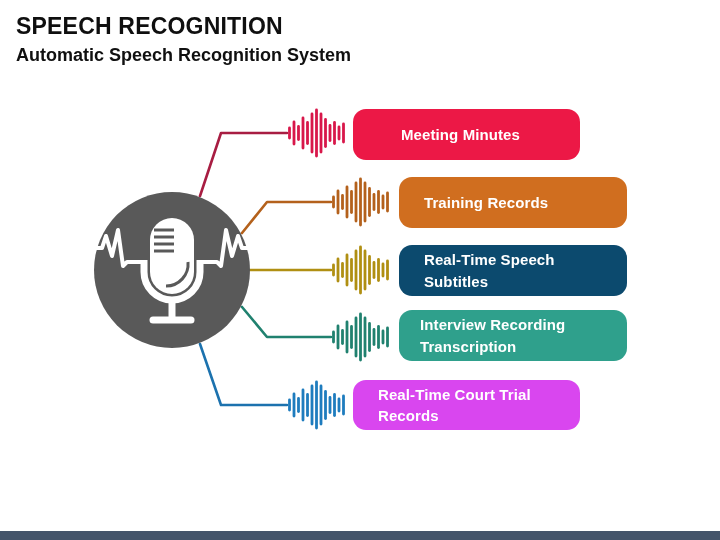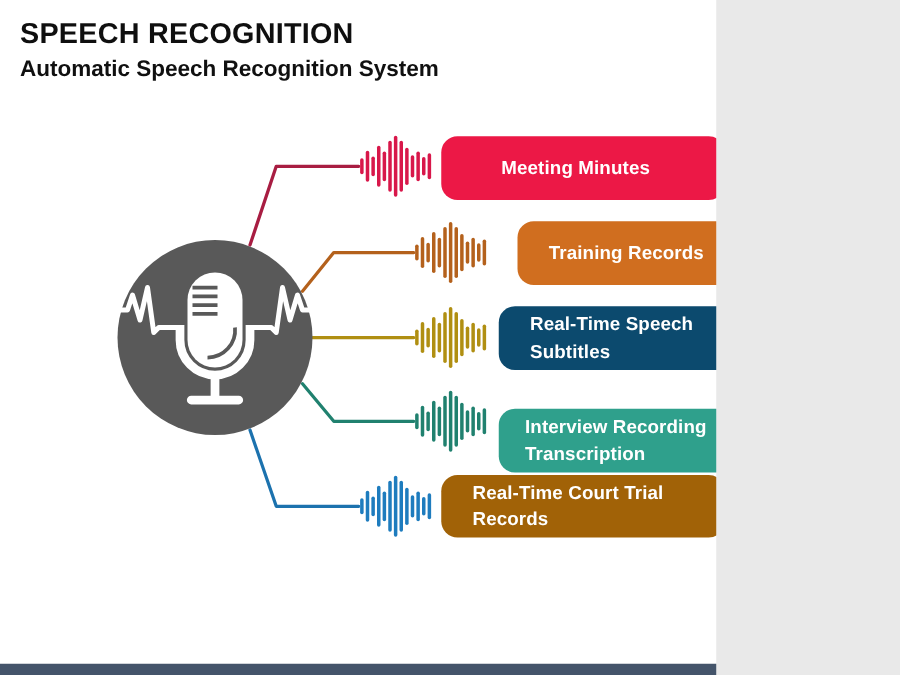--- a/index.html
+++ b/index.html
@@ -1,19 +1,19 @@
 <!DOCTYPE html>
 <html><head>
 <meta charset="utf-8">
 <style>
   * { margin: 0; padding: 0; box-sizing: border-box; }
   html, body { background: #e9e9e9; }
   .slide {
     position: relative;
-    width: 573px; height: 540px;
+    width: 720px; height: 540px;
     background: #ffffff;
     overflow: hidden;
     font-family: "Liberation Sans", sans-serif;
   }
   .title {
     position: absolute; left: 16px; top: 13px;
     font-size: 23px; font-weight: 700; color: #0f0f0f;
     letter-spacing: 0.2px;
   }
   .subtitle {
@@ -43,21 +43,21 @@
   .wave-5 { left: 287px; top: 380px; }
   .box {
     position: absolute; z-index: 2;
     border-radius: 13px;
     display: flex; align-items: center;
     padding-left: 25px; padding-right: 10px;
     color: #ffffff; font-size: 15px; font-weight: 700;
     line-height: 1.42; letter-spacing: 0.1px;
   }
   .box-1 { left: 353px; top: 109px; width: 227px; height: 51px; }
-  .box-2 { left: 399px; top: 177px; width: 228px; height: 51px; margin-left: 15px; }
+  .box-2 { left: 399px; top: 177px; width: 228px; height: 51px; }
   .box-3 { left: 399px; top: 245px; width: 228px; height: 51px; }
   .box-4 { left: 399px; top: 310px; width: 228px; height: 51px; padding-left: 21px; }
   .box-5 { left: 353px; top: 380px; width: 227px; height: 50px; }
   .footer-bar {
     position: absolute; left: 0; bottom: 0; z-index: 3;
     width: 720px; height: 9px;
   }
   .svg-defs { position: absolute; width: 0; height: 0; overflow: hidden; }
 </style>
 </head>
@@ -149,22 +149,22 @@
 
   <div class="box box-1" style="background-color: rgb(236, 24, 70); padding-left: 48px;">
     <span>Meeting Minutes</span>
   </div>
   <div class="box box-2" style="background-color: rgb(208, 110, 31);">
     <span>Training Records</span>
   </div>
   <div class="box box-3" style="background-color: #0c4a6e;">
     <span>Real-Time Speech Subtitles</span>
   </div>
-  <div class="box box-4" style="background-color: rgb(47, 160, 140); margin-top: 17px;">
+  <div class="box box-4" style="background-color: rgb(47, 160, 140);">
     <span>Interview Recording Transcription</span>
   </div>
-  <div class="box box-5" style="background-color: #a16207;">
+  <div class="box box-5" style="background-color: #d946ef;">
     <span>Real-Time Court Trial Records</span>
   </div>
 
   <div class="footer-bar" style="background-color: rgb(68, 84, 106);"></div>
 
 </div>
 
 </body></html>

